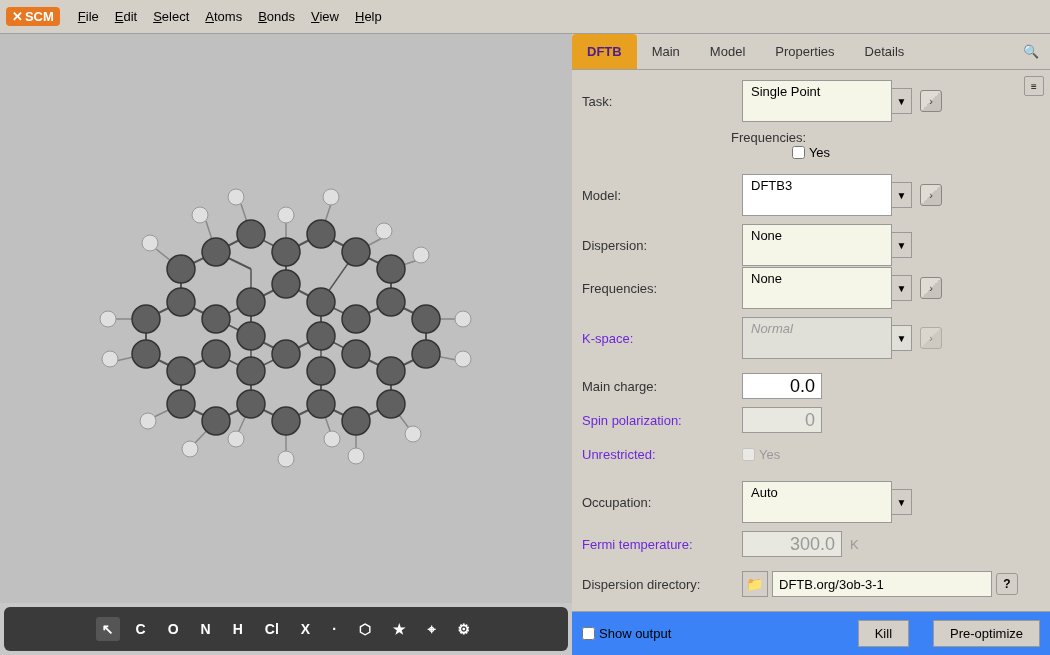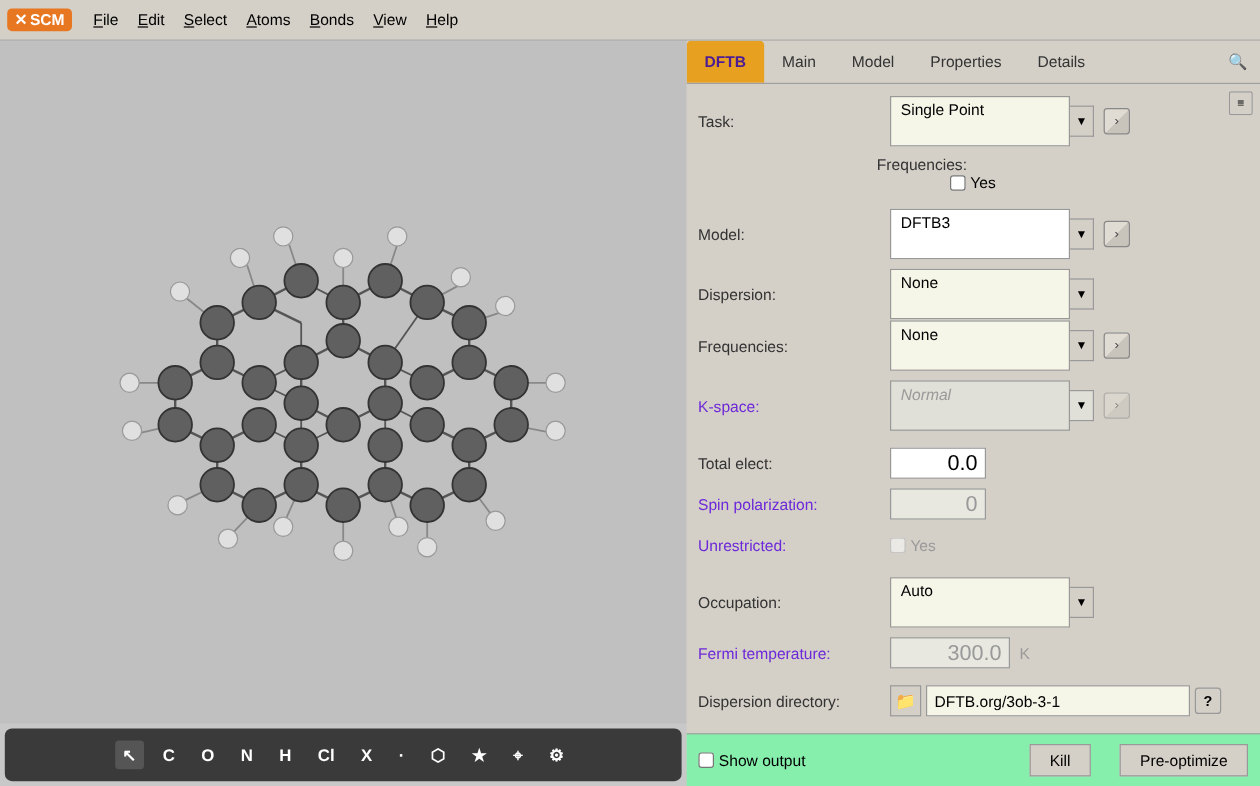--- a/index.html
+++ b/index.html
@@ -229,21 +229,21 @@
       font-size: 12px;
       font-weight: bold;
     }
 
     
     #bottom-area {
       border-top: 1px solid #a0a0a0;
       padding: 8px 10px;
       display: flex;
       align-items: center;
-      background: #86efac;
+      background: #3b82f6;
     }
     .show-output-wrapper {
       display: flex;
       align-items: center;
       gap: 4px;
     }
     .action-btn {
       padding: 5px 16px;
       font-size: 13px;
       cursor: pointer;
@@ -563,21 +563,21 @@
             <div class="dropdown-main disabled">Normal</div>
             <div class="dropdown-arrow" style="background:#e0e0d8;">
               <span class="arrow-down">▼</span>
             </div>
           </div>
           <div class="right-arrow-btn" style="opacity:0.5;">›</div>
         </div>
       </div>
 
       <div class="form-row">
-        <div class="form-label">Total elect:</div>
+        <div class="form-label">Main charge:</div>
         <div class="form-control-area">
           <input type="text" class="text-input text-input-sm" value="0.0" style="">
         </div>
       </div>
 
       <div class="form-row">
         <div class="form-label disabled">Spin polarization:</div>
         <div class="form-control-area">
           <input type="text" class="text-input text-input-sm disabled" value="0" disabled="" style="">
         </div>

